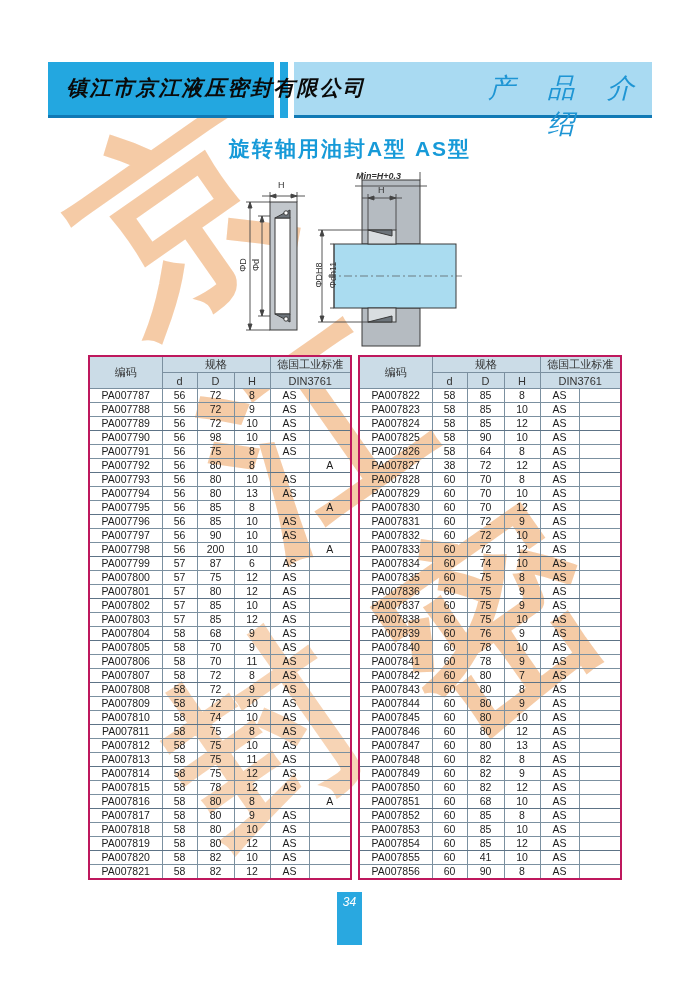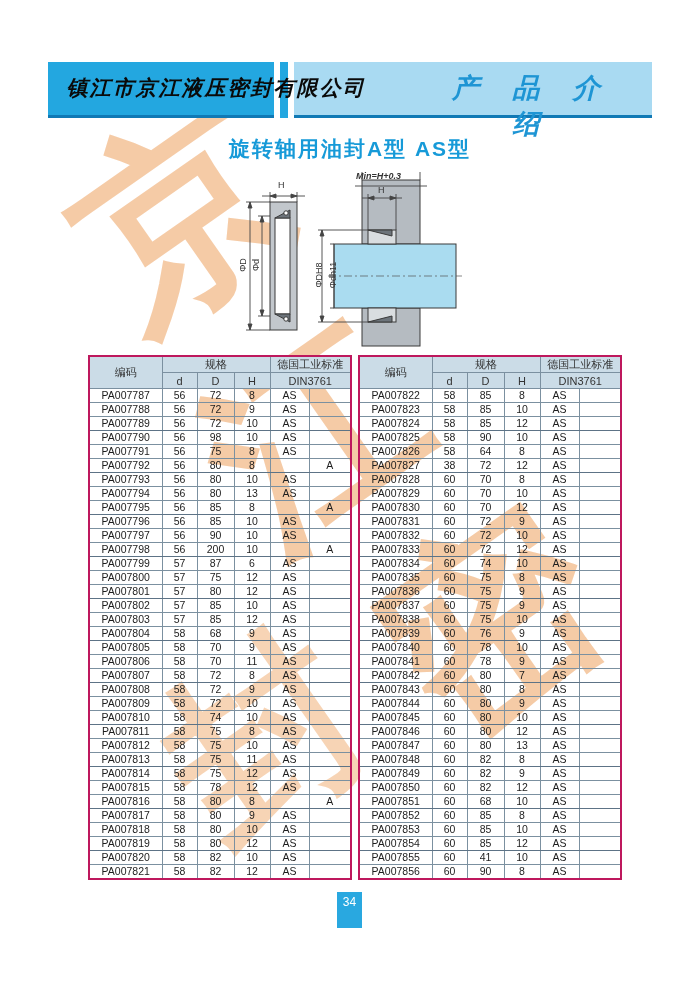--- a/index.html
+++ b/index.html
@@ -15,43 +15,43 @@
   .wm4{left:168px;top:642px;font-size:190px;color:rgba(243,194,150,0.7);}
   
   .hdr-dark{position:absolute;z-index:2;left:48px;top:62px;width:226px;height:53px;
             background:#23a7e0;border-bottom:3px solid #1079b5;}
   .hdr-stripe{position:absolute;z-index:2;left:280px;top:62px;width:8px;height:56px;background:#23a7e0;}
   .hdr-light{position:absolute;z-index:2;left:294px;top:62px;width:358px;height:53px;
              background:#a9daf2;border-bottom:3px solid #1079b5;}
   .company{position:absolute;z-index:3;left:56px;top:74px;width:320px;text-align:center;
            font-family:"DejaVu Serif",serif;font-style:italic;font-weight:bold;
            font-size:21px;letter-spacing:2px;color:#0a0a0a;}
-  .section{position:absolute;z-index:3;left:432px;top:70px;width:200px;text-align:center;
-           font-family:"DejaVu Serif",serif;font-style:italic;font-weight:bold;
+  .section{position:absolute;z-index:3;left:467px;top:70px;width:200px;text-align:center;
+           font-family:"DejaVu Serif",serif;font-style:italic;font-weight:normal;
            font-size:27px;letter-spacing:12px;color:#1e95d4;}
   .title{position:absolute;z-index:3;left:0;top:135px;width:700px;text-align:center;
          font-size:21px;font-weight:bold;color:#169ad8;letter-spacing:2px;}
   
   .diagram{position:absolute;z-index:2;left:222px;top:172px;width:270px;height:180px;}
   .dlabel{position:absolute;font-size:9px;color:#333;white-space:nowrap;}
   .vlabel{transform:rotate(-90deg);transform-origin:center;}
   
   .spec-table{position:absolute;z-index:2;width:264px;border-collapse:collapse;
               table-layout:fixed;font-size:10.5px;background:transparent;}
   .tbl-left{left:88px;top:355px;}
   .tbl-right{left:358px;top:355px;}
   .spec-table th,.spec-table td{border:1px solid #7b90a0;text-align:center;padding:0;
               overflow:hidden;white-space:nowrap;}
   .spec-table{border:2px solid #be185d;padding-left:28px;}
   .spec-table th{background:#cbdce7;color:#333;font-weight:normal;height:15px;font-size:11px;}
   .spec-table td{height:13px;line-height:13px;background:transparent;color:#1c1c1c;}
   .spec-table tbody tr:nth-child(3n) td{border-bottom-color:#5d7386;}
   
-  .pagenum{position:absolute;z-index:2;left:337px;top:892px;width:25px;height:36px;
-           background:#29a8e0;color:#fff;font-size:12px;text-align:center;line-height:20px;}
+  .pagenum{position:absolute;z-index:2;left:337px;top:892px;width:25px;height:53px;
+           background:#29a8e0;color:#fff;font-size:12px;text-align:center;line-height:20px;font-style:italic;}
 </style>
 </head>
 <body>
 
 <div class="page">
 
   <div class="wm wm1">京</div>
   <div class="wm wm2">江</div>
   <div class="wm wm3">密</div>
   <div class="wm wm4">封</div>

